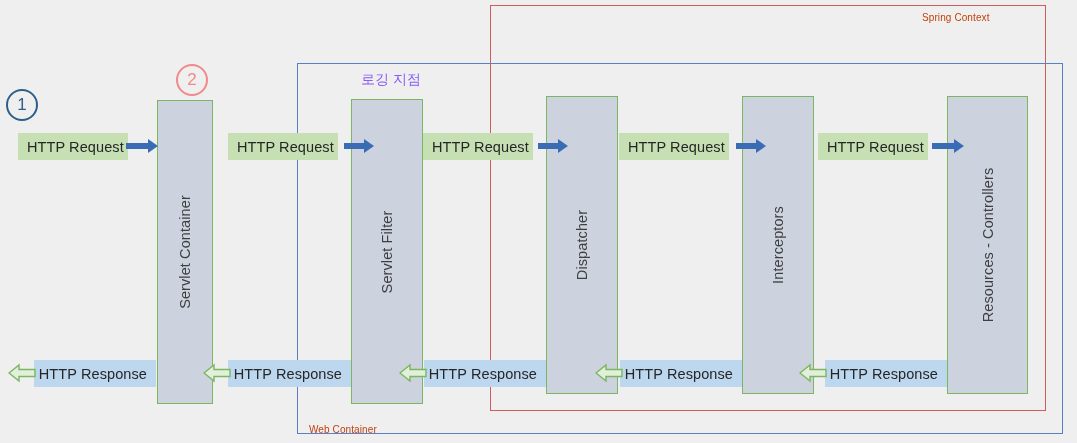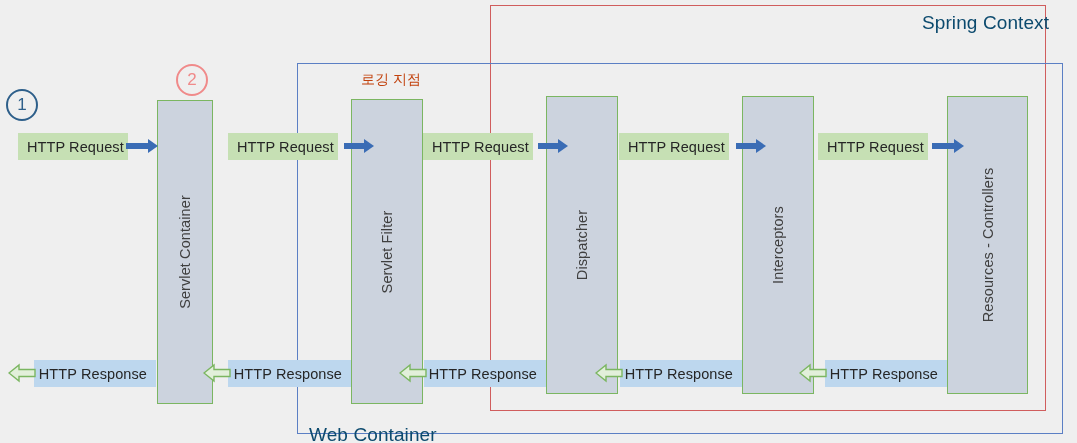--- a/index.html
+++ b/index.html
@@ -10,21 +10,21 @@
     overflow:hidden;
     position:relative;
   }
   #stage{position:absolute;left:0;top:0;width:1077px;height:443px;}
 
   
   .outline{position:absolute;box-sizing:border-box;background:transparent;}
   .outline.red{border:1.5px solid #d05d5d;}
   .outline.blue{border:1.5px solid #5b7fc4;}
   .outline-label{
-    position:absolute;font-size:19px;color:#0c4a6e;white-space:nowrap;
+    position:absolute;font-size:10px;color:#c2410c;white-space:nowrap;
     letter-spacing:.1px;
   }
 
   
   .vbox{
     position:absolute;box-sizing:border-box;
     background:#ccd3de;
     border:1.6px solid #7bb661;
   }
   .vbox .vlabel{
@@ -63,21 +63,21 @@
   .circle{
     position:absolute;box-sizing:border-box;
     border-radius:50%;
     display:flex;align-items:center;justify-content:center;
     font-size:17px;background:transparent;
   }
   .circle.c1{border:2px solid #2e5f8a;color:#2e5f8a;}
   .circle.c2{border:2px solid #f08a8a;color:#f08a8a;}
 
   .note-ko{
-    position:absolute;font-size:14px;color:#c2410c;white-space:nowrap;
+    position:absolute;font-size:14px;color:#8b5cf6;white-space:nowrap;
   }
 </style>
 </head>
 <body>
 
 <div id="stage">
 
   <div class="outline red" style="left:490px;top:5px;width:556px;height:406px;"></div>
   <div class="outline-label" style="left:922px;top:12px;">Spring Context</div>
 

